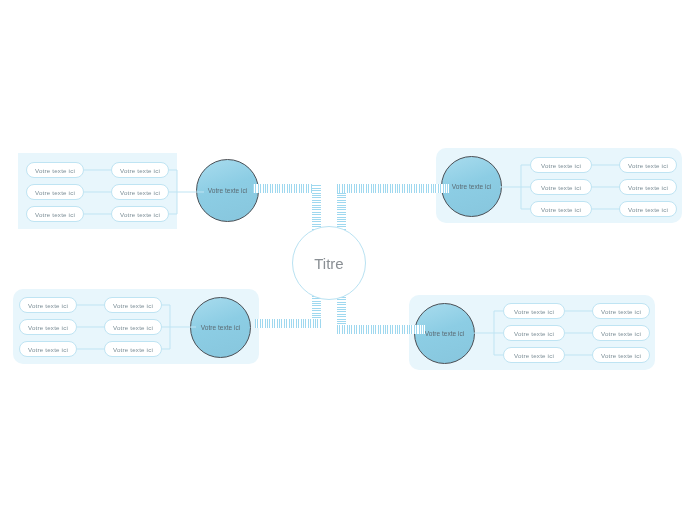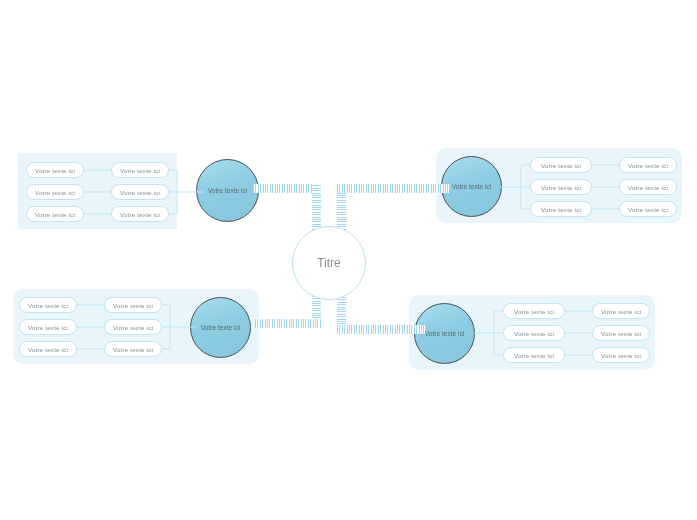--- a/index.html
+++ b/index.html
@@ -42,21 +42,21 @@
 
   
   #center-circle{
     position:absolute;
     left:292px;top:226px;width:74px;height:74px;
     border-radius:50%;
     background:#ffffff;
     border:1.4px solid #b9e2f2;
     display:flex;align-items:center;justify-content:center;
     color:#8a8f94;
-    font-size:12px;
+    font-size:15px;
     box-sizing:border-box;
     z-index:6;
   }
 
   
   #wires{position:absolute;left:0;top:0;width:697px;height:520px;z-index:2;}
 
   
   .ribbon{position:absolute;z-index:3;}
   .ribbon.h{

